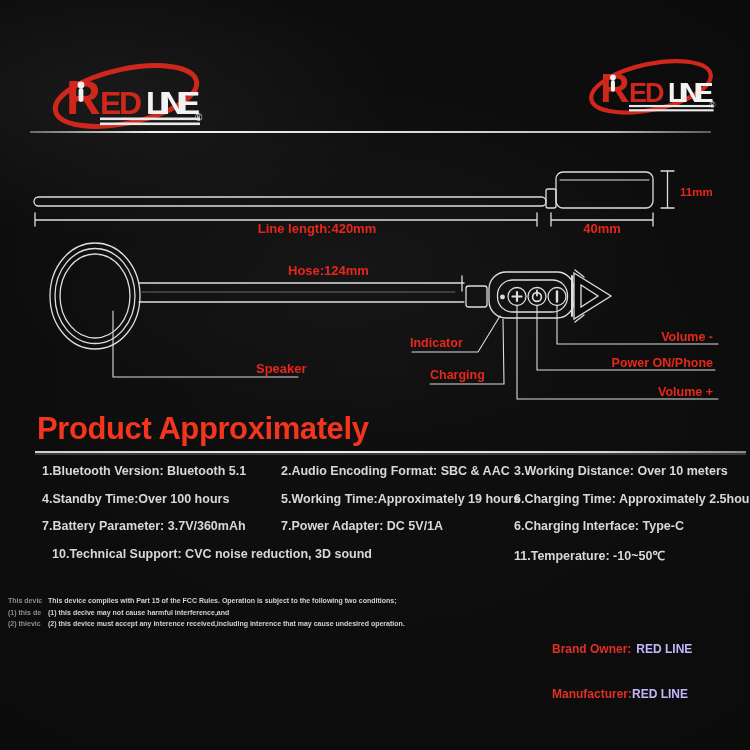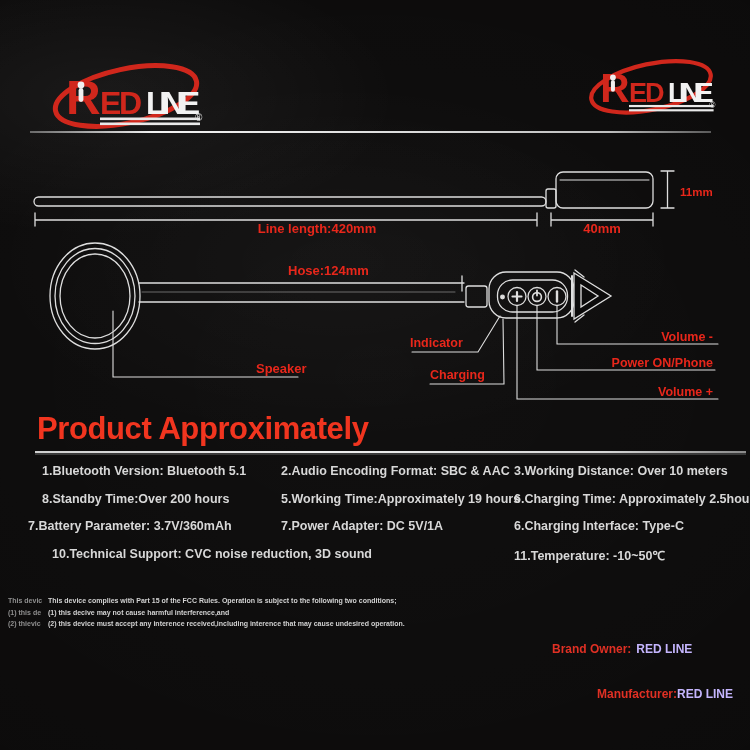--- a/index.html
+++ b/index.html
@@ -24,21 +24,21 @@
     font-size:31px;font-weight:bold;color:#f1351f;letter-spacing:-0.4px;}
   .title-underline{position:absolute;left:35px;top:451px;width:711px;height:2px;
     background:linear-gradient(90deg,#cfcfcf,#f0f0f0 40%,#d8d8d8 80%,#8a8a8a);
     box-shadow:0 2px 0 rgba(70,70,70,0.8);}
   .spec-item{position:absolute;font-size:12.5px;font-weight:600;color:#d8d8d8;white-space:nowrap;}
   .fcc{position:absolute;top:595px;font-size:7px;font-weight:600;line-height:11.5px;white-space:nowrap;}
   .fcc-ghost{left:8px;color:#8f8f8f;}
   .fcc-main{left:48px;color:#d2d2d2;}
   .footer-line{position:absolute;left:516px;font-size:12px;font-weight:bold;white-space:nowrap;}
   .footer-brand{top:642px;}
-  .footer-mfr{top:687px;margin-left:45px;}
+  .footer-mfr{top:687px;}
   .red-label{color:#e03024;padding-left:36px;}
   .white-value{color:#c4b5fd;}
   .sp{display:inline-block;width:5px;}
 </style>
 </head>
 <body>
 
 <div class="vignette"></div>
 
 <svg class="logo logo-left" viewBox="0 0 160 78">
@@ -126,24 +126,24 @@
     <text x="713" y="396" text-anchor="end" font-size="12.5">Volume +</text>
   </g>
 </svg>
 
 <div class="section-title">Product Approximately</div>
 <div class="title-underline"></div>
 
 <div class="spec-item" style="left:42px;top:464px">1.Bluetooth Version: Bluetooth 5.1</div>
 <div class="spec-item" style="left:281px;top:464px">2.Audio Encoding Format: SBC &amp; AAC</div>
 <div class="spec-item" style="left:514px;top:464px">3.Working Distance: Over 10 meters</div>
-<div class="spec-item" style="left:42px;top:492px">8.Standby Time:Over 200 hours</div>
+<div class="spec-item" style="left:42px;top:492px">4.Standby Time:Over 100 hours</div>
 <div class="spec-item" style="left:281px;top:492px">5.Working Time:Approximately 19 hours</div>
 <div class="spec-item" style="left:514px;top:492px">6.Charging Time: Approximately 2.5hours</div>
-<div class="spec-item" style="left:28px;top:519px">7.Battery Parameter: 3.7V/360mAh</div>
+<div class="spec-item" style="left:42px;top:519px">7.Battery Parameter: 3.7V/360mAh</div>
 <div class="spec-item" style="left:281px;top:519px">7.Power Adapter: DC 5V/1A</div>
 <div class="spec-item" style="left:514px;top:519px">6.Charging Interface: Type-C</div>
 <div class="spec-item" style="left:52px;top:547px">10.Technical Support: CVC noise reduction, 3D sound</div>
 <div class="spec-item" style="left:514px;top:547px">11.Temperature: -10~50℃</div>
 
 <div class="fcc fcc-ghost">
   <div>This devic</div>
   <div>(1) this de</div>
   <div>(2) thievic</div>
 </div>

